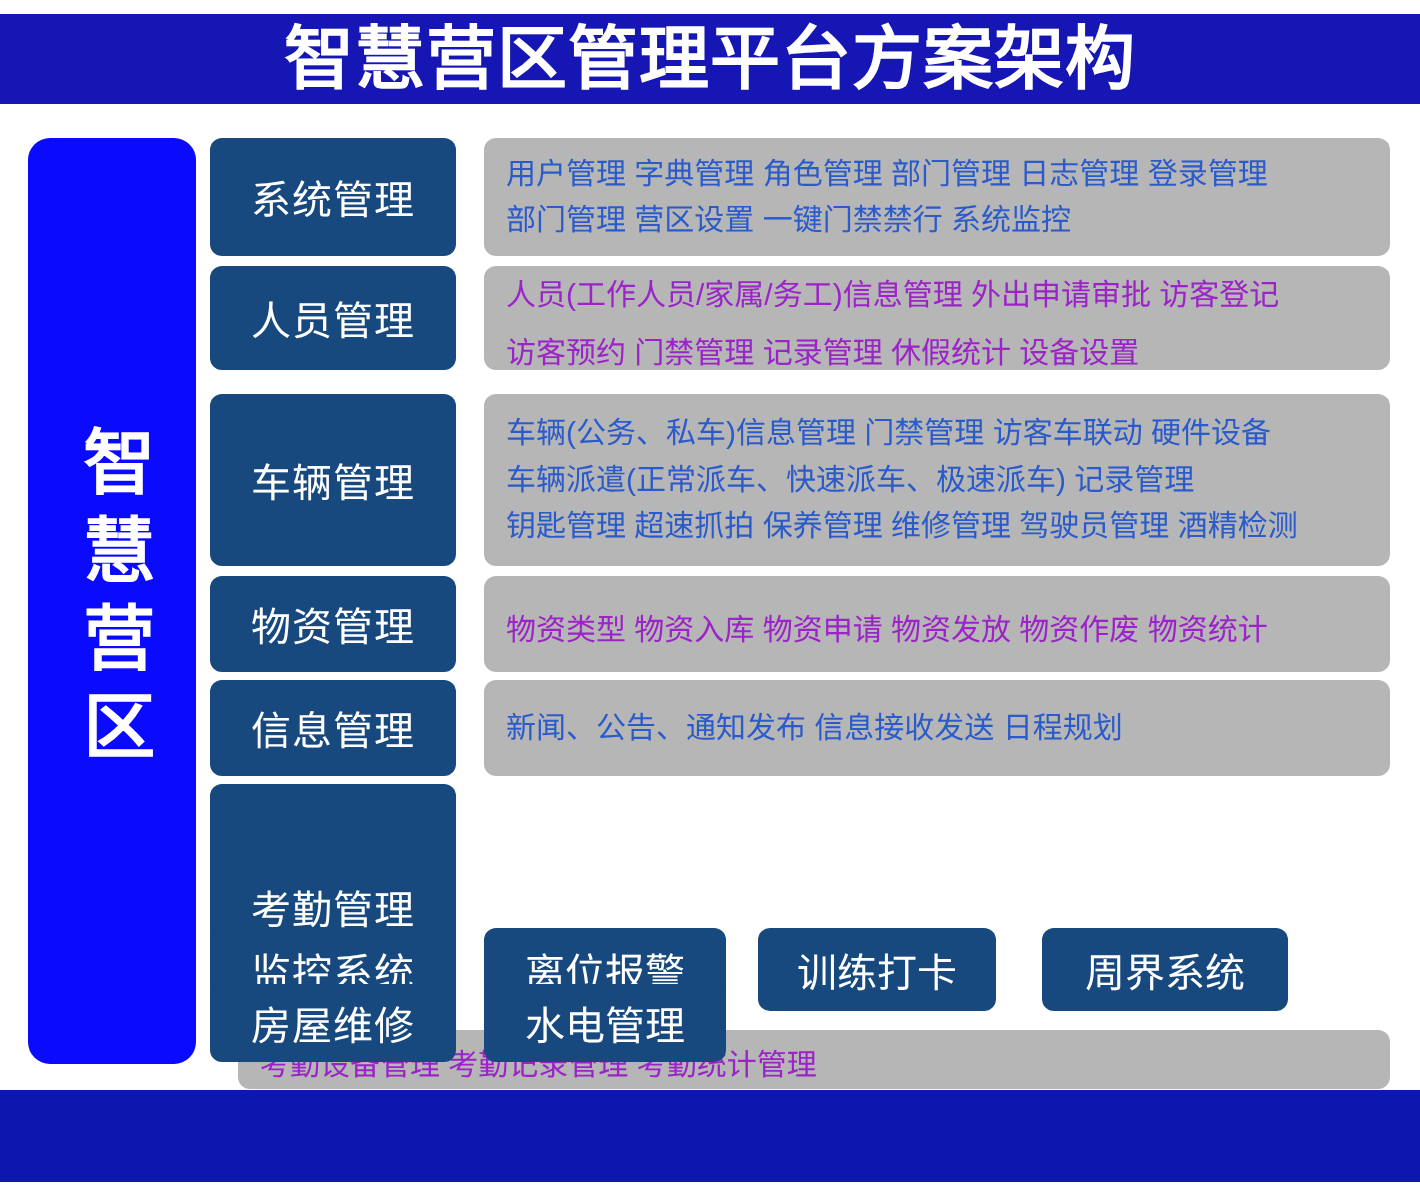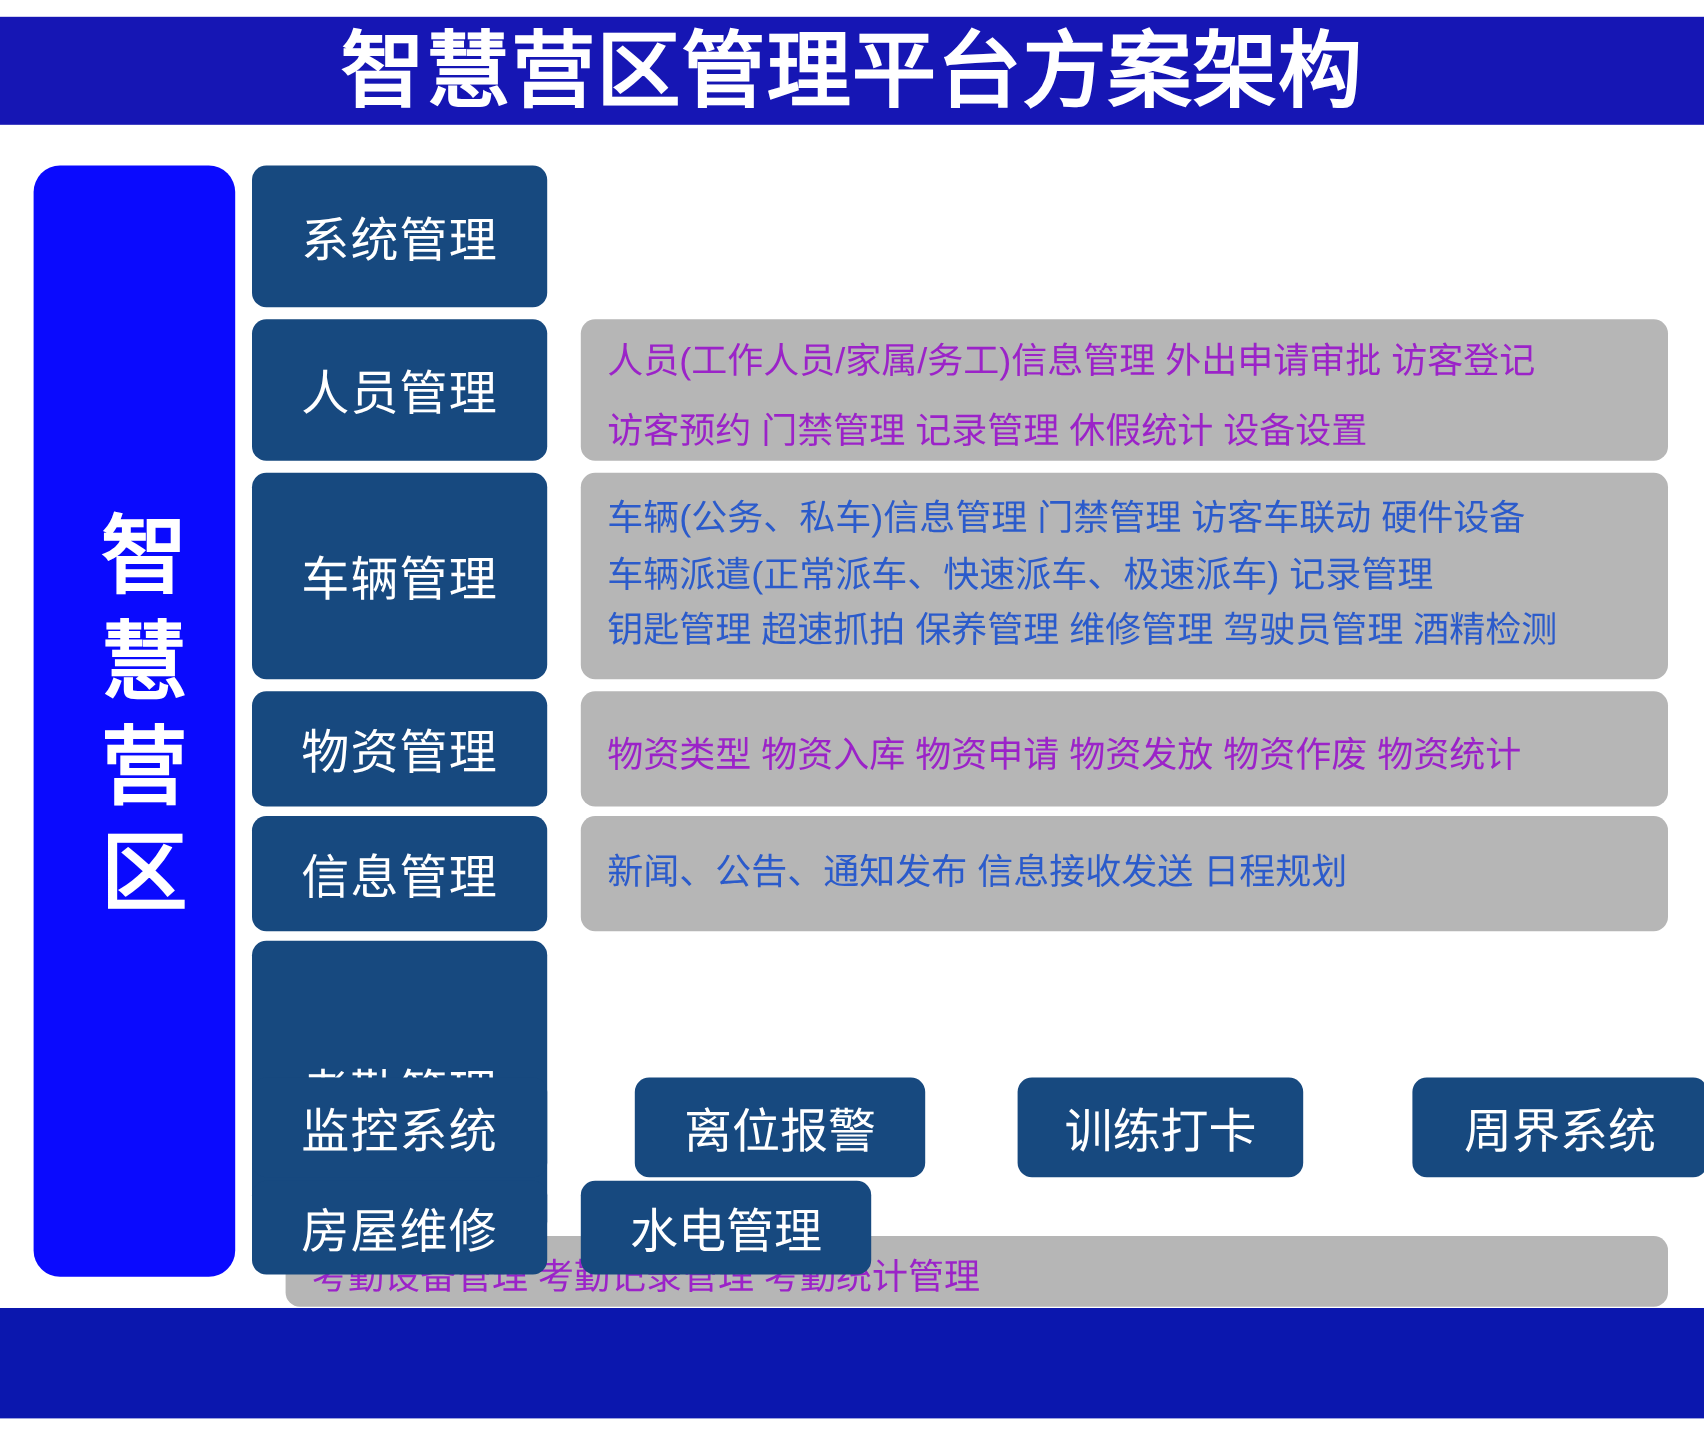--- a/index.html
+++ b/index.html
@@ -145,23 +145,27 @@
 </div>
 
 <div class="brand-rail">
   <div class="brand-text">智慧营区</div>
 </div>
 
 <div class="board">
 
   <div class="row" style="top:0px;height:118px;">
     <div class="module-btn">系统管理</div>
-  </div>
-
-  <div class="row" style="top:128px;height:118px;justify-content:space-between;">
+    <div class="detail-panel">
+      <div class="detail-line blue">用户管理  字典管理  角色管理  部门管理    日志管理  登录管理</div>
+      <div class="detail-line blue">部门管理  营区设置  一键门禁禁行    系统监控</div>
+    </div>
+  </div>
+
+  <div class="row" style="top:128px;height:104px;justify-content:space-between;">
     <div class="module-btn">人员管理</div>
     <div class="detail-panel">
       <div class="detail-line purple">人员(工作人员/家属/务工)信息管理    外出申请审批  访客登记</div>
       <div class="detail-line purple">访客预约  门禁管理  记录管理  休假统计  设备设置</div>
     </div>
   </div>
 
   <div class="row" style="top:256px;height:172px;">
     <div class="module-btn">车辆管理</div>
     <div class="detail-panel">
@@ -185,21 +189,21 @@
     </div>
   </div>
 
   <div class="row" style="top:646px;height:96px;flex-direction:column;">
     <div class="module-btn">考勤管理</div>
     <div class="detail-panel">
       <div class="detail-line purple">考勤设备管理    考勤记录管理  考勤统计管理</div>
     </div>
   </div>
 
-  <div class="row" style="top:760px;height:83px;gap:45px;">
+  <div class="row" style="top:790px;height:83px;">
     <div class="module-btn">监控系统</div>
     <div class="feature-btn" style="margin-left:28px;width:242px;flex:0 0 242px;">离位报警</div>
     <div class="feature-btn" style="margin-left:32px;width:238px;flex:0 0 238px;">训练打卡</div>
     <div class="feature-btn" style="margin-left:46px;width:246px;flex:0 0 246px;">周界系统</div>
   </div>
 
   <div class="row" style="top:846px;height:78px;">
     <div class="module-btn">房屋维修</div>
     <div class="feature-btn" style="margin-left:28px;width:242px;flex:0 0 242px;">水电管理</div>
   </div>

